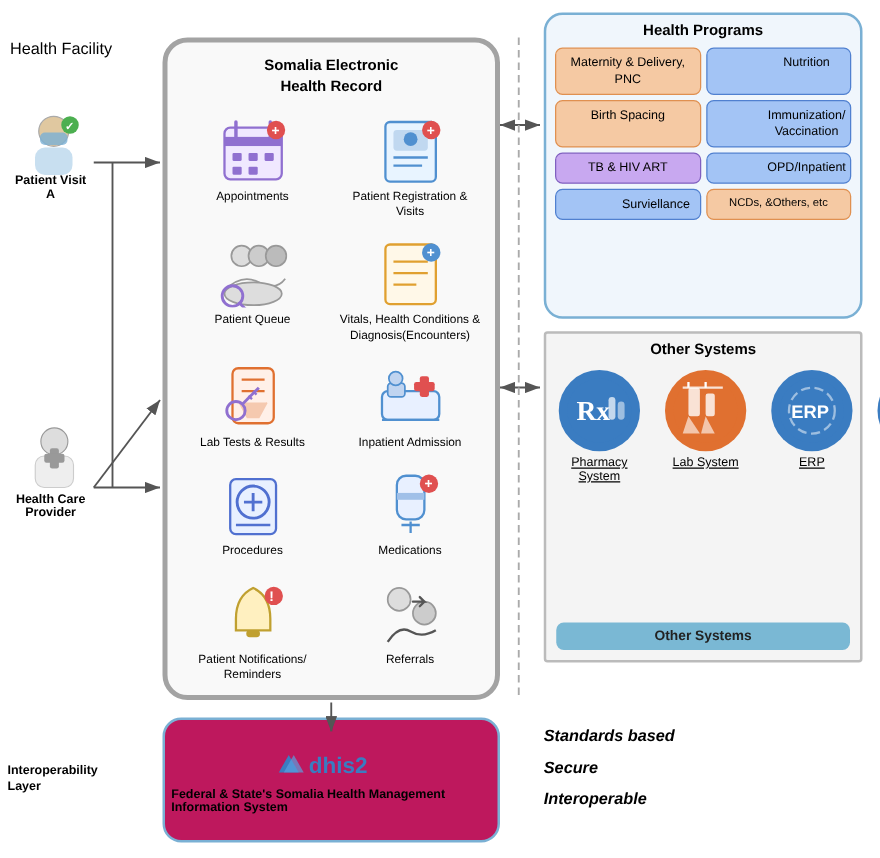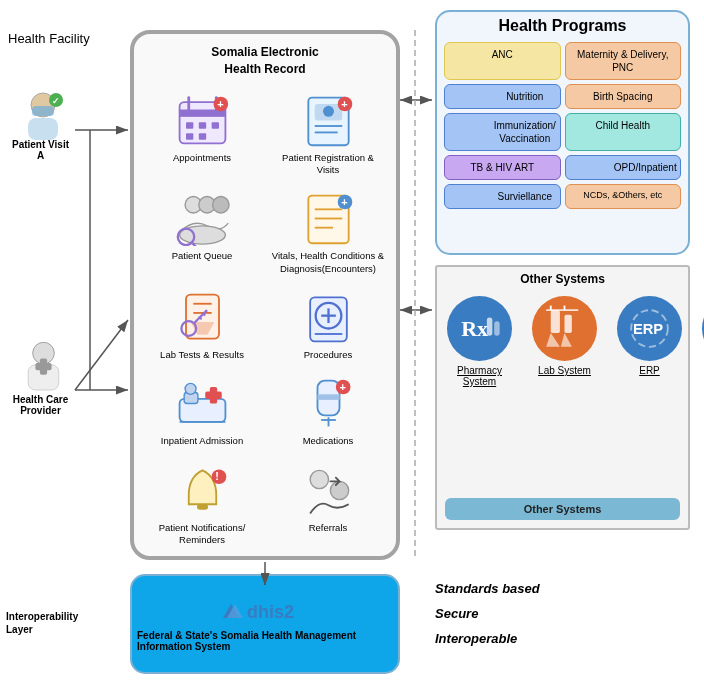--- a/index.html
+++ b/index.html
@@ -118,21 +118,21 @@
       width: 255px;
       height: 245px;
       border: 2px solid #7ab0d4;
       border-radius: 15px;
       background: #f0f6fc;
       padding: 5px;
     }
     .hp-title {
       text-align: center;
       font-weight: bold;
-      font-size: 16px;
+      font-size: 12px;
       margin-bottom: 5px;
     }
     .hp-grid {
       display: grid;
       grid-template-columns: 1fr 1fr;
       gap: 4px;
       padding: 2px;
     }
     .hp-item {
       border: 1px solid #ccc;
@@ -210,21 +210,21 @@
 
     
     .dhis2-box {
       position: absolute;
       bottom: 12px;
       left: 130px;
       width: 270px;
       height: 100px;
       border: 2px solid #7ab0d4;
       border-radius: 15px;
-      background: #0ea5e9;
+      background: #be185d;
       display: flex;
       flex-direction: column;
       align-items: center;
       justify-content: center;
       padding: 5px;
     }
     .dhis2-label {
       font-size: 10px;
       font-weight: bold;
       text-align: left;
@@ -374,40 +374,40 @@
           <circle cx="15" cy="42" r="8" fill="none" stroke="#9070d0" stroke-width="2.5"></circle>
           <line x1="21" y1="36" x2="35" y2="22" stroke="#9070d0" stroke-width="2.5"></line>
           <line x1="30" y1="25" x2="33" y2="28" stroke="#9070d0" stroke-width="2"></line>
           <line x1="26" y1="29" x2="29" y2="32" stroke="#9070d0" stroke-width="2"></line>
         </svg>
         <div class="ehr-item-label">Lab Tests &amp; Results</div>
       </div>
 
       <div class="ehr-item">
         <svg class="ehr-item-icon" viewBox="0 0 60 60">
+          <rect x="5" y="25" width="50" height="25" rx="5" fill="#e8f0ff" stroke="#5090d0" stroke-width="2"></rect>
+          <rect x="10" y="18" width="15" height="12" rx="3" fill="#c0d4f0" stroke="#5090d0" stroke-width="1.5"></rect>
+          <circle cx="17" cy="14" r="6" fill="#c0d4f0" stroke="#5090d0" stroke-width="1.5"></circle>
+          <line x1="5" y1="50" x2="55" y2="50" stroke="#5090d0" stroke-width="2"></line>
+
+          <rect x="38" y="12" width="8" height="18" rx="2" fill="#e05050"></rect>
+          <rect x="33" y="17" width="18" height="8" rx="2" fill="#e05050"></rect>
+        </svg>
+        <div class="ehr-item-label">Inpatient Admission</div>
+      </div>
+
+      <div class="ehr-item">
+        <svg class="ehr-item-icon" viewBox="0 0 60 60">
           <rect x="10" y="8" width="40" height="48" rx="5" fill="#e8f0ff" stroke="#5070d0" stroke-width="2"></rect>
           <circle cx="30" cy="28" r="14" fill="none" stroke="#5070d0" stroke-width="2.5"></circle>
           <line x1="30" y1="20" x2="30" y2="36" stroke="#5070d0" stroke-width="2.5"></line>
           <line x1="22" y1="28" x2="38" y2="28" stroke="#5070d0" stroke-width="2.5"></line>
           <line x1="15" y1="48" x2="45" y2="48" stroke="#5070d0" stroke-width="2"></line>
         </svg>
         <div class="ehr-item-label">Procedures</div>
-      </div>
-
-      <div class="ehr-item">
-        <svg class="ehr-item-icon" viewBox="0 0 60 60">
-          <rect x="5" y="25" width="50" height="25" rx="5" fill="#e8f0ff" stroke="#5090d0" stroke-width="2"></rect>
-          <rect x="10" y="18" width="15" height="12" rx="3" fill="#c0d4f0" stroke="#5090d0" stroke-width="1.5"></rect>
-          <circle cx="17" cy="14" r="6" fill="#c0d4f0" stroke="#5090d0" stroke-width="1.5"></circle>
-          <line x1="5" y1="50" x2="55" y2="50" stroke="#5090d0" stroke-width="2"></line>
-
-          <rect x="38" y="12" width="8" height="18" rx="2" fill="#e05050"></rect>
-          <rect x="33" y="17" width="18" height="8" rx="2" fill="#e05050"></rect>
-        </svg>
-        <div class="ehr-item-label">Inpatient Admission</div>
       </div>
 
       <div class="ehr-item">
         <svg class="ehr-item-icon" viewBox="0 0 60 60">
           <rect x="18" y="5" width="24" height="38" rx="8" fill="#e8f0ff" stroke="#5090d0" stroke-width="2"></rect>
           <rect x="18" y="20" width="24" height="6" fill="#a0c0e8"></rect>
           <line x1="22" y1="48" x2="38" y2="48" stroke="#5090d0" stroke-width="2"></line>
           <line x1="30" y1="45" x2="30" y2="55" stroke="#5090d0" stroke-width="2"></line>
           <circle cx="46" cy="12" r="8" fill="#e05050"></circle>
           <text x="42" y="16" fill="white" font-size="12" font-weight="bold">+</text>
@@ -434,26 +434,24 @@
         </svg>
         <div class="ehr-item-label">Referrals</div>
       </div>
 
     </div>
   </div>
 
   <div class="health-programs-box">
     <div class="hp-title">Health Programs</div>
     <div class="hp-grid">
-      <div class="hp-item yellow">ANC</div>
       <div class="hp-item orange">Maternity &amp; Delivery, PNC</div>
       <div class="hp-item blue">Nutrition</div>
       <div class="hp-item orange">Birth Spacing</div>
       <div class="hp-item blue">Immunization/ Vaccination</div>
-      <div class="hp-item teal">Child Health</div>
       <div class="hp-item purple">TB &amp; HIV ART</div>
       <div class="hp-item blue">OPD/Inpatient</div>
       <div class="hp-item blue">Surviellance</div>
       <div class="hp-item ncds">NCDs, &amp;Others, etc</div>
     </div>
   </div>
 
   <div class="other-systems-box">
     <div class="os-title">Other Systems</div>
     <div class="os-grid">

